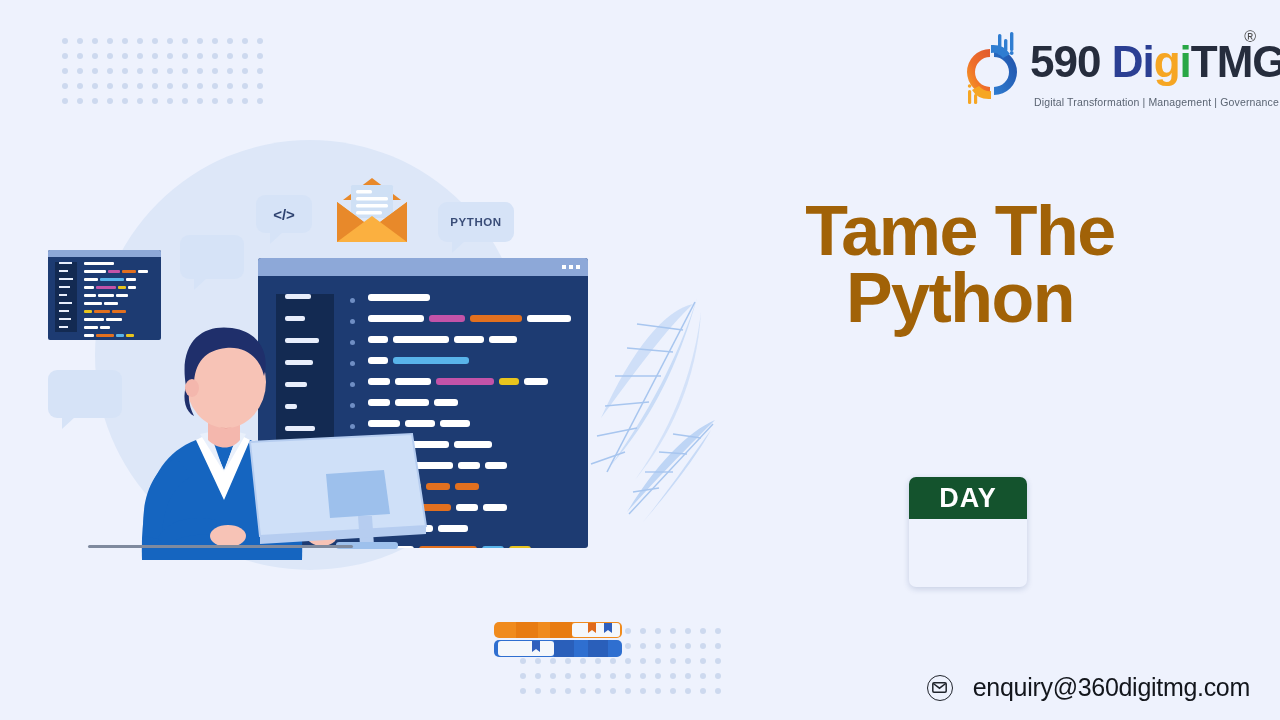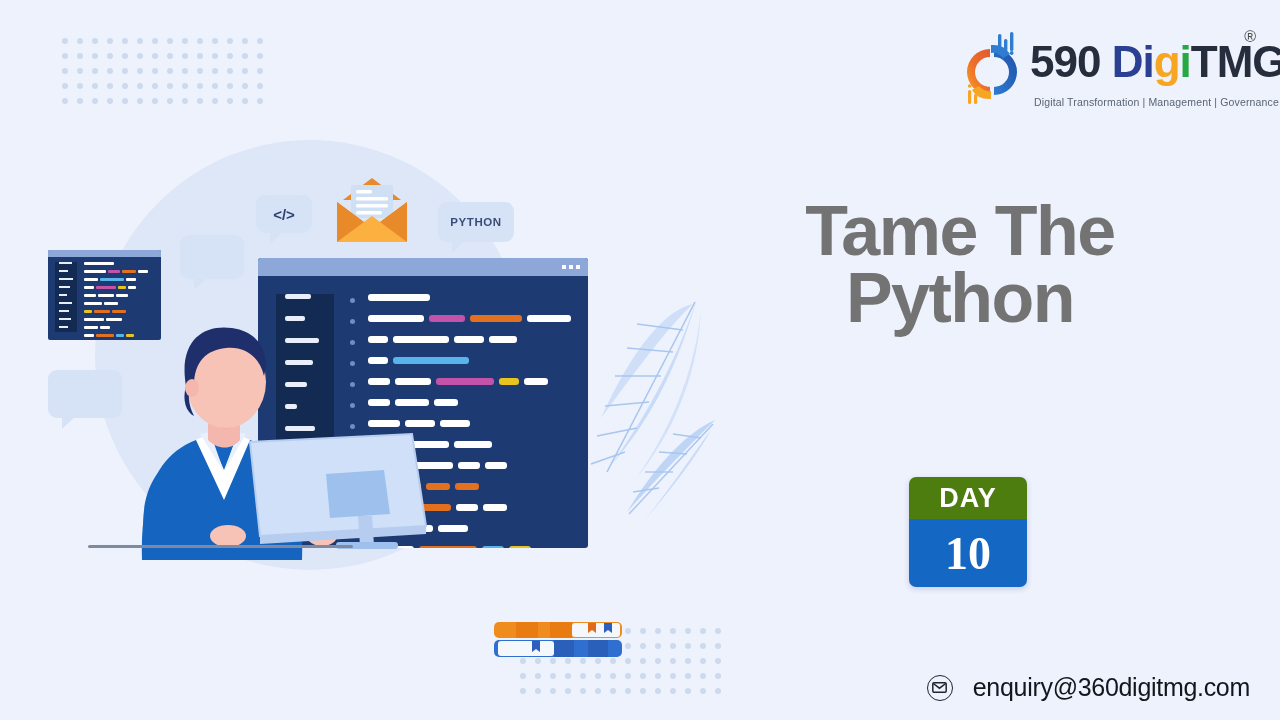--- a/index.html
+++ b/index.html
@@ -46,40 +46,40 @@
     position: absolute; left: 76px; top: 70px;
     font-size: 10.5px; color: #5a6472; letter-spacing: 0.15px;
     white-space: nowrap;
   }
 
   
   #headline {
     position: absolute; left: 700px; top: 198px; width: 520px;
     text-align: center;
     font-size: 70px; line-height: 0.96;
-    font-weight: 700; color: #737373;
+    font-weight: 700; color: #a16207;
     letter-spacing: -1.5px;
   }
   #headline .hl-line { display: block; }
   #subhead {
     position: absolute; left: 700px; top: 396px; width: 520px;
     text-align: center;
     font-size: 38px; font-weight: 600; color: #2461c4;
     letter-spacing: -0.4px;
   }
 
   
   #day-badge {
     position: absolute; left: 909px; top: 477px;
     width: 118px; height: 110px;
     border-radius: 7px; overflow: hidden;
     box-shadow: 0 2px 6px rgba(20,50,110,.18);
   }
   #day-badge-top {
-    height: 42px; background: #4d7c0f;
+    height: 42px; background: #14532d;
     display: flex; align-items: center; justify-content: center;
     color: #ffffff; font-size: 27px; font-weight: 700; letter-spacing: 1px;
   }
   #day-badge-bottom {
     height: 68px; background: #1567c4;
     display: flex; align-items: center; justify-content: center;
     color: #ffffff; font-size: 46px; font-weight: 700;
     font-family: "Liberation Serif", serif;
   }
 
@@ -373,21 +373,20 @@
     <div id="logo-tagline">Digital Transformation | Management | Governance</div>
   </div>
 
   <div id="headline">
     <span class="hl-line">Tame The</span>
     <span class="hl-line">Python</span>
   </div>
 
   <div id="day-badge">
     <div id="day-badge-top">DAY</div>
-    <div id="day-badge-bottom">10</div>
   </div>
 
 
   <div id="footer-email" class="footer-item">
     <span class="footer-ico">
       <svg width="15" height="11" viewBox="0 0 15 11">
         <rect x="0.8" y="0.8" width="13.4" height="9.4" rx="1.2" fill="none" stroke="#20242c" stroke-width="1.5"></rect>
         <path d="M1.3 1.5 L7.5 6.2 L13.7 1.5" fill="none" stroke="#20242c" stroke-width="1.5"></path>
       </svg>
     </span>

